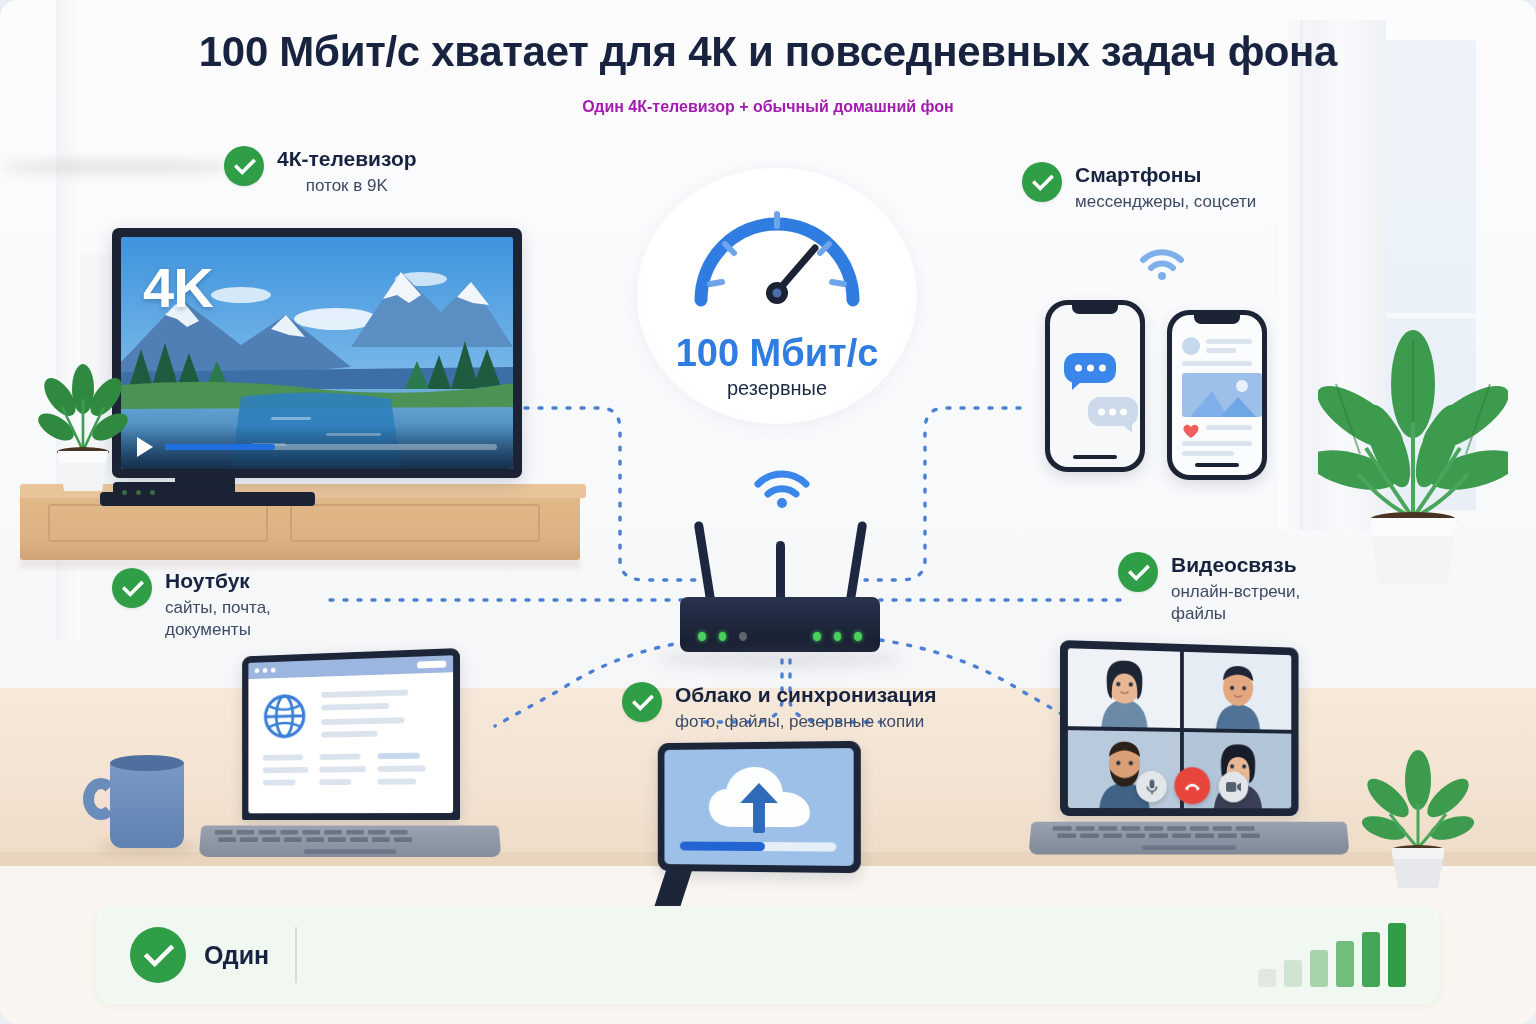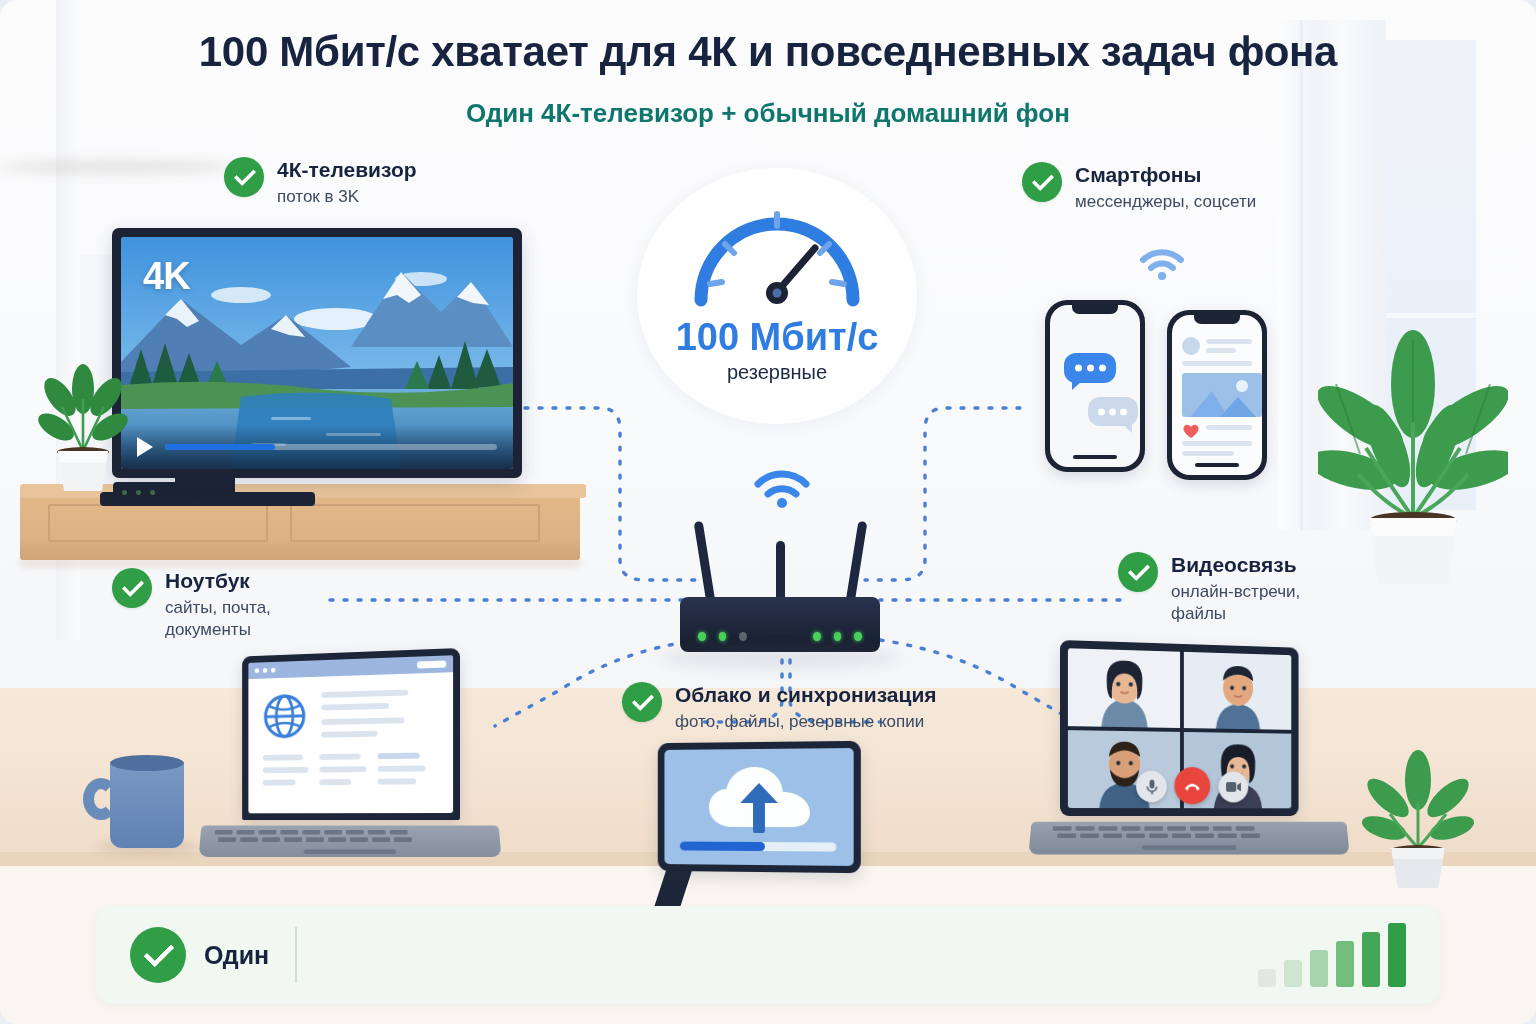--- a/index.html
+++ b/index.html
@@ -80,21 +80,21 @@
     position:absolute; left:20px; top:558px; width:560px; height:10px;
     background:rgba(160,130,100,.16); filter:blur(3px);
   }
   
   .title {
     position:absolute; left:0; top:28px; width:1536px; text-align:center;
     font-size:42px; font-weight:bold; color:#17233f; letter-spacing:-.3px;
   }
   .subtitle {
     position:absolute; left:0; top:98px; width:1536px; text-align:center;
-    font-size:26px; font-weight:bold; color:#0f766e;
+    font-size:16px; font-weight:bold; color:#a21caf;
   }
   
   .connectors { position:absolute; left:0; top:0; width:1536px; height:1024px; }
   
   .label { position:absolute; display:flex; gap:13px; align-items:flex-start; }
   .check {
     width:40px; height:40px; border-radius:50%;
     background:#2f9e46; flex:0 0 40px; position:relative;
     box-shadow:0 1px 3px rgba(0,0,0,.10);
   }
@@ -108,34 +108,34 @@
   .label .l-sub { font-size:17px; color:#3c4a63; line-height:1.32; margin-top:3px; white-space:pre-line; }
   
   .gauge-card {
     position:absolute; left:637px; top:168px; width:280px; height:256px;
     border-radius:50%;
     background:radial-gradient(circle at 50% 45%, #ffffff 60%, #fafbfd 100%);
     box-shadow:0 2px 16px rgba(60,90,140,.07);
     display:flex; flex-direction:column; align-items:center;
   }
   .gauge-svg { margin-top:24px; }
-  .gauge-value { font-size:38px; font-weight:bold; color:#2f7de1; margin-top:6px; }
+  .gauge-value { font-size:38px; font-weight:bold; color:#2f7de1; margin-top:22px; }
   .gauge-caption { font-size:20px; color:#1d2a45; margin-top:2px; }
   
   .tv-wrap { position:absolute; left:112px; top:228px; }
   .tv-body {
     width:410px; height:250px; background:#1b2334; border-radius:7px; padding:9px;
     box-shadow:0 6px 18px rgba(30,45,75,.18);
   }
   .tv-screen {
     width:100%; height:100%; border-radius:3px; overflow:hidden; position:relative;
     background:linear-gradient(180deg,#4a9fe0 0%, #6fb7e8 38%, #8fc9ee 52%, #2e6fa8 100%);
   }
   .tv-4k {
-    position:absolute; left:22px; top:18px; font-size:38px; font-weight:bold;
+    position:absolute; left:22px; top:18px; font-size:56px; font-weight:bold;
     color:#fff; letter-spacing:-1px; text-shadow:0 2px 5px rgba(0,40,80,.28); z-index:5;
   }
   .tv-bar {
     position:absolute; left:0; bottom:0; width:100%; height:44px;
     background:linear-gradient(180deg,rgba(12,22,40,0),rgba(12,22,40,.72));
     display:flex; align-items:center; padding:0 16px; gap:12px; z-index:6;
   }
   .play-tri {
     width:0;height:0;border-left:16px solid #fff;
     border-top:10px solid transparent;border-bottom:10px solid transparent;
@@ -656,25 +656,25 @@
     <g stroke="#49a65a" stroke-width="3" fill="none">
       <path d="M60 106 V62"></path>
         <path d="M60 106 Q44 88 32 72"></path>
         <path d="M60 106 Q76 88 88 72"></path>
     </g>
     <ellipse cx="60" cy="108" rx="27" ry="5" fill="#4a3423"></ellipse>
     <path d="M33 106 H87 L80 146 H40 Z" fill="#e6e8ec"></path>
     <path d="M33 106 H87 L85 117 H35 Z" fill="#f2f3f5"></path>
   </svg>
 
-  <div class="label" style="left:224px; top:157px;">
+  <div class="label" style="left:224px; top:146px;text-align:center;">
     <div class="check"></div>
     <div class="txt">
       <div class="l-title">4К-телевизор</div>
-      <div class="l-sub">поток в 3K</div>
+      <div class="l-sub">поток в 9K</div>
     </div>
   </div>
 
   <div class="label" style="left:1022px; top:162px;">
     <div class="check"></div>
     <div class="txt">
       <div class="l-title">Смартфоны</div>
       <div class="l-sub">мессенджеры, соцсети</div>
     </div>
   </div>

